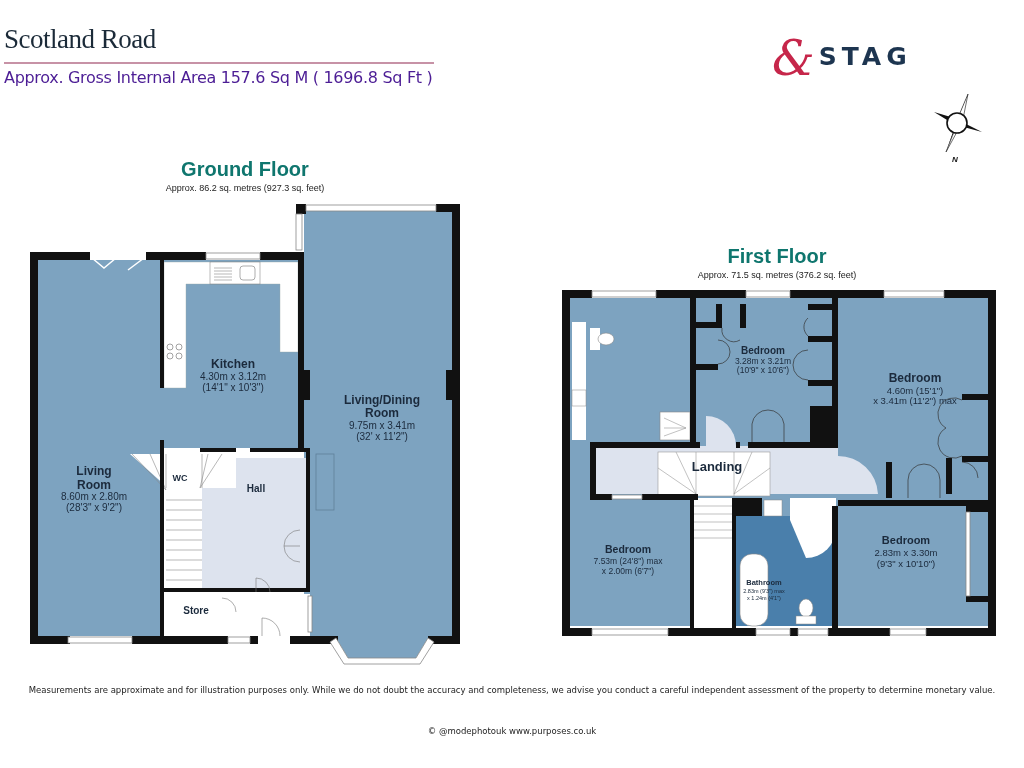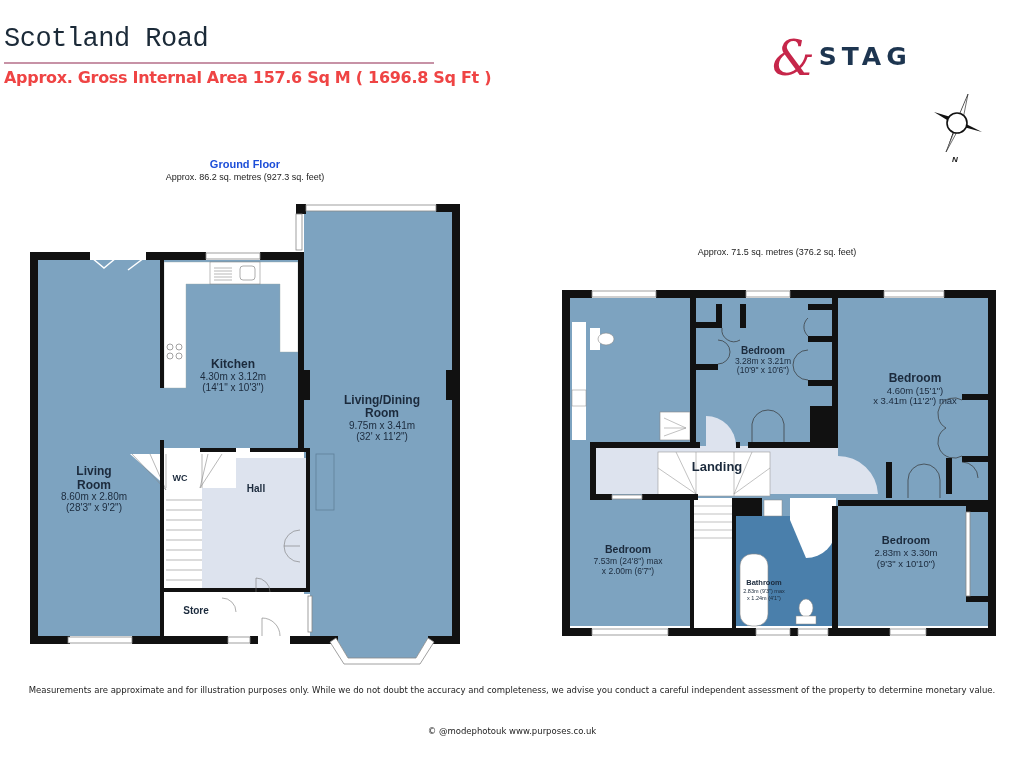--- a/index.html
+++ b/index.html
@@ -1,25 +1,25 @@
 <!DOCTYPE html>
 <html><head>
 <meta charset="utf-8">
 <style>
   html, body { margin:0; padding:0; background:#ffffff; }
   body { width:1024px; height:768px; position:relative; overflow:hidden; font-family:"Liberation Sans", sans-serif; color:#1a2a3a; }
-  .title { position:absolute; left:4px; top:24px; font-size:27px; color:#1b2a38; font-family:Liberation Mono, monospace; letter-spacing:-0.5px; }
+  .title { position:absolute; left:4px; top:24px; font-size:27px; color:#1b2a38; font-family:Liberation Serif, serif; letter-spacing:-0.5px; }
   .title-rule { position:absolute; left:4px; top:62px; width:430px; height:2px; background:#c792a6; }
-  .subtitle { position:absolute; left:4px; top:68px; font-size:16px; font-weight:bold; color:#ef4444; font-family:"DejaVu Sans", sans-serif; letter-spacing:-0.3px; }
+  .subtitle { position:absolute; left:4px; top:68px; font-size:16px; font-weight:normal; color:#4c1d95; font-family:"DejaVu Sans", sans-serif; letter-spacing:-0.3px; }
   .brand { position:absolute; left:774px; top:36px; height:40px; display:flex; align-items:center; }
   .brand .word { font-size:25px; font-weight:bold; color:#1d3550; letter-spacing:5px; font-family:"DejaVu Sans", sans-serif; }
   .brand .amp { font-size:48px; color:#c6264a; font-family:"DejaVu Serif", serif; font-style:italic; margin:0 4px 0 -2px; line-height:40px; position:relative; top:2px; }
   .compass { position:absolute; left:932px; top:92px; width:50px; height:72px; }
   .floor-title { position:absolute; text-align:center; }
-  .floor-title .ft-name { font-weight:bold; font-size:11px; color:#1d4ed8; }
+  .floor-title .ft-name { font-weight:bold; font-size:20px; color:#0f766e; }
   .floor-title .ft-area { font-size:9px; color:#222; margin-top:2px; }
   .plan { position:absolute; left:0; top:0; }
   .footer { position:absolute; left:0; width:1024px; text-align:center; font-size:8.5px; color:#222; font-family:"DejaVu Sans", sans-serif; }
   .rlabel { font-family:"Liberation Sans", sans-serif; fill:#1b2a3c; }
 </style>
 </head>
 <body>
 
 <div class="title">Scotland Road</div>
 <div class="title-rule"></div>
@@ -39,20 +39,21 @@
   <polygon points="24,35 14,60 26,38" fill="#fff" stroke="#111" stroke-width="0.6"></polygon>
   <circle cx="25" cy="31" r="10" fill="#fff" stroke="#111" stroke-width="1.6"></circle>
   <text x="20" y="70" font-size="8" font-style="italic" font-weight="bold" font-family="Liberation Sans, sans-serif" fill="#111">N</text>
 </svg>
 
 <div class="floor-title" style="left:140px; top:158px; width:210px;">
   <div class="ft-name">Ground Floor</div>
   <div class="ft-area">Approx. 86.2 sq. metres (927.3 sq. feet)</div>
 </div>
 <div class="floor-title" style="left:672px; top:245px; width:210px;">
+  <div class="ft-name">First Floor</div>
   <div class="ft-area">Approx. 71.5 sq. metres (376.2 sq. feet)</div>
 </div>
 
 <svg class="plan" width="1024" height="768" viewBox="0 0 1024 768">
 
   <g>
 
     <rect x="38" y="260" width="124" height="376" fill="#7da3c0"></rect>
 
     <rect x="162" y="260" width="138" height="188" fill="#7da3c0"></rect>

